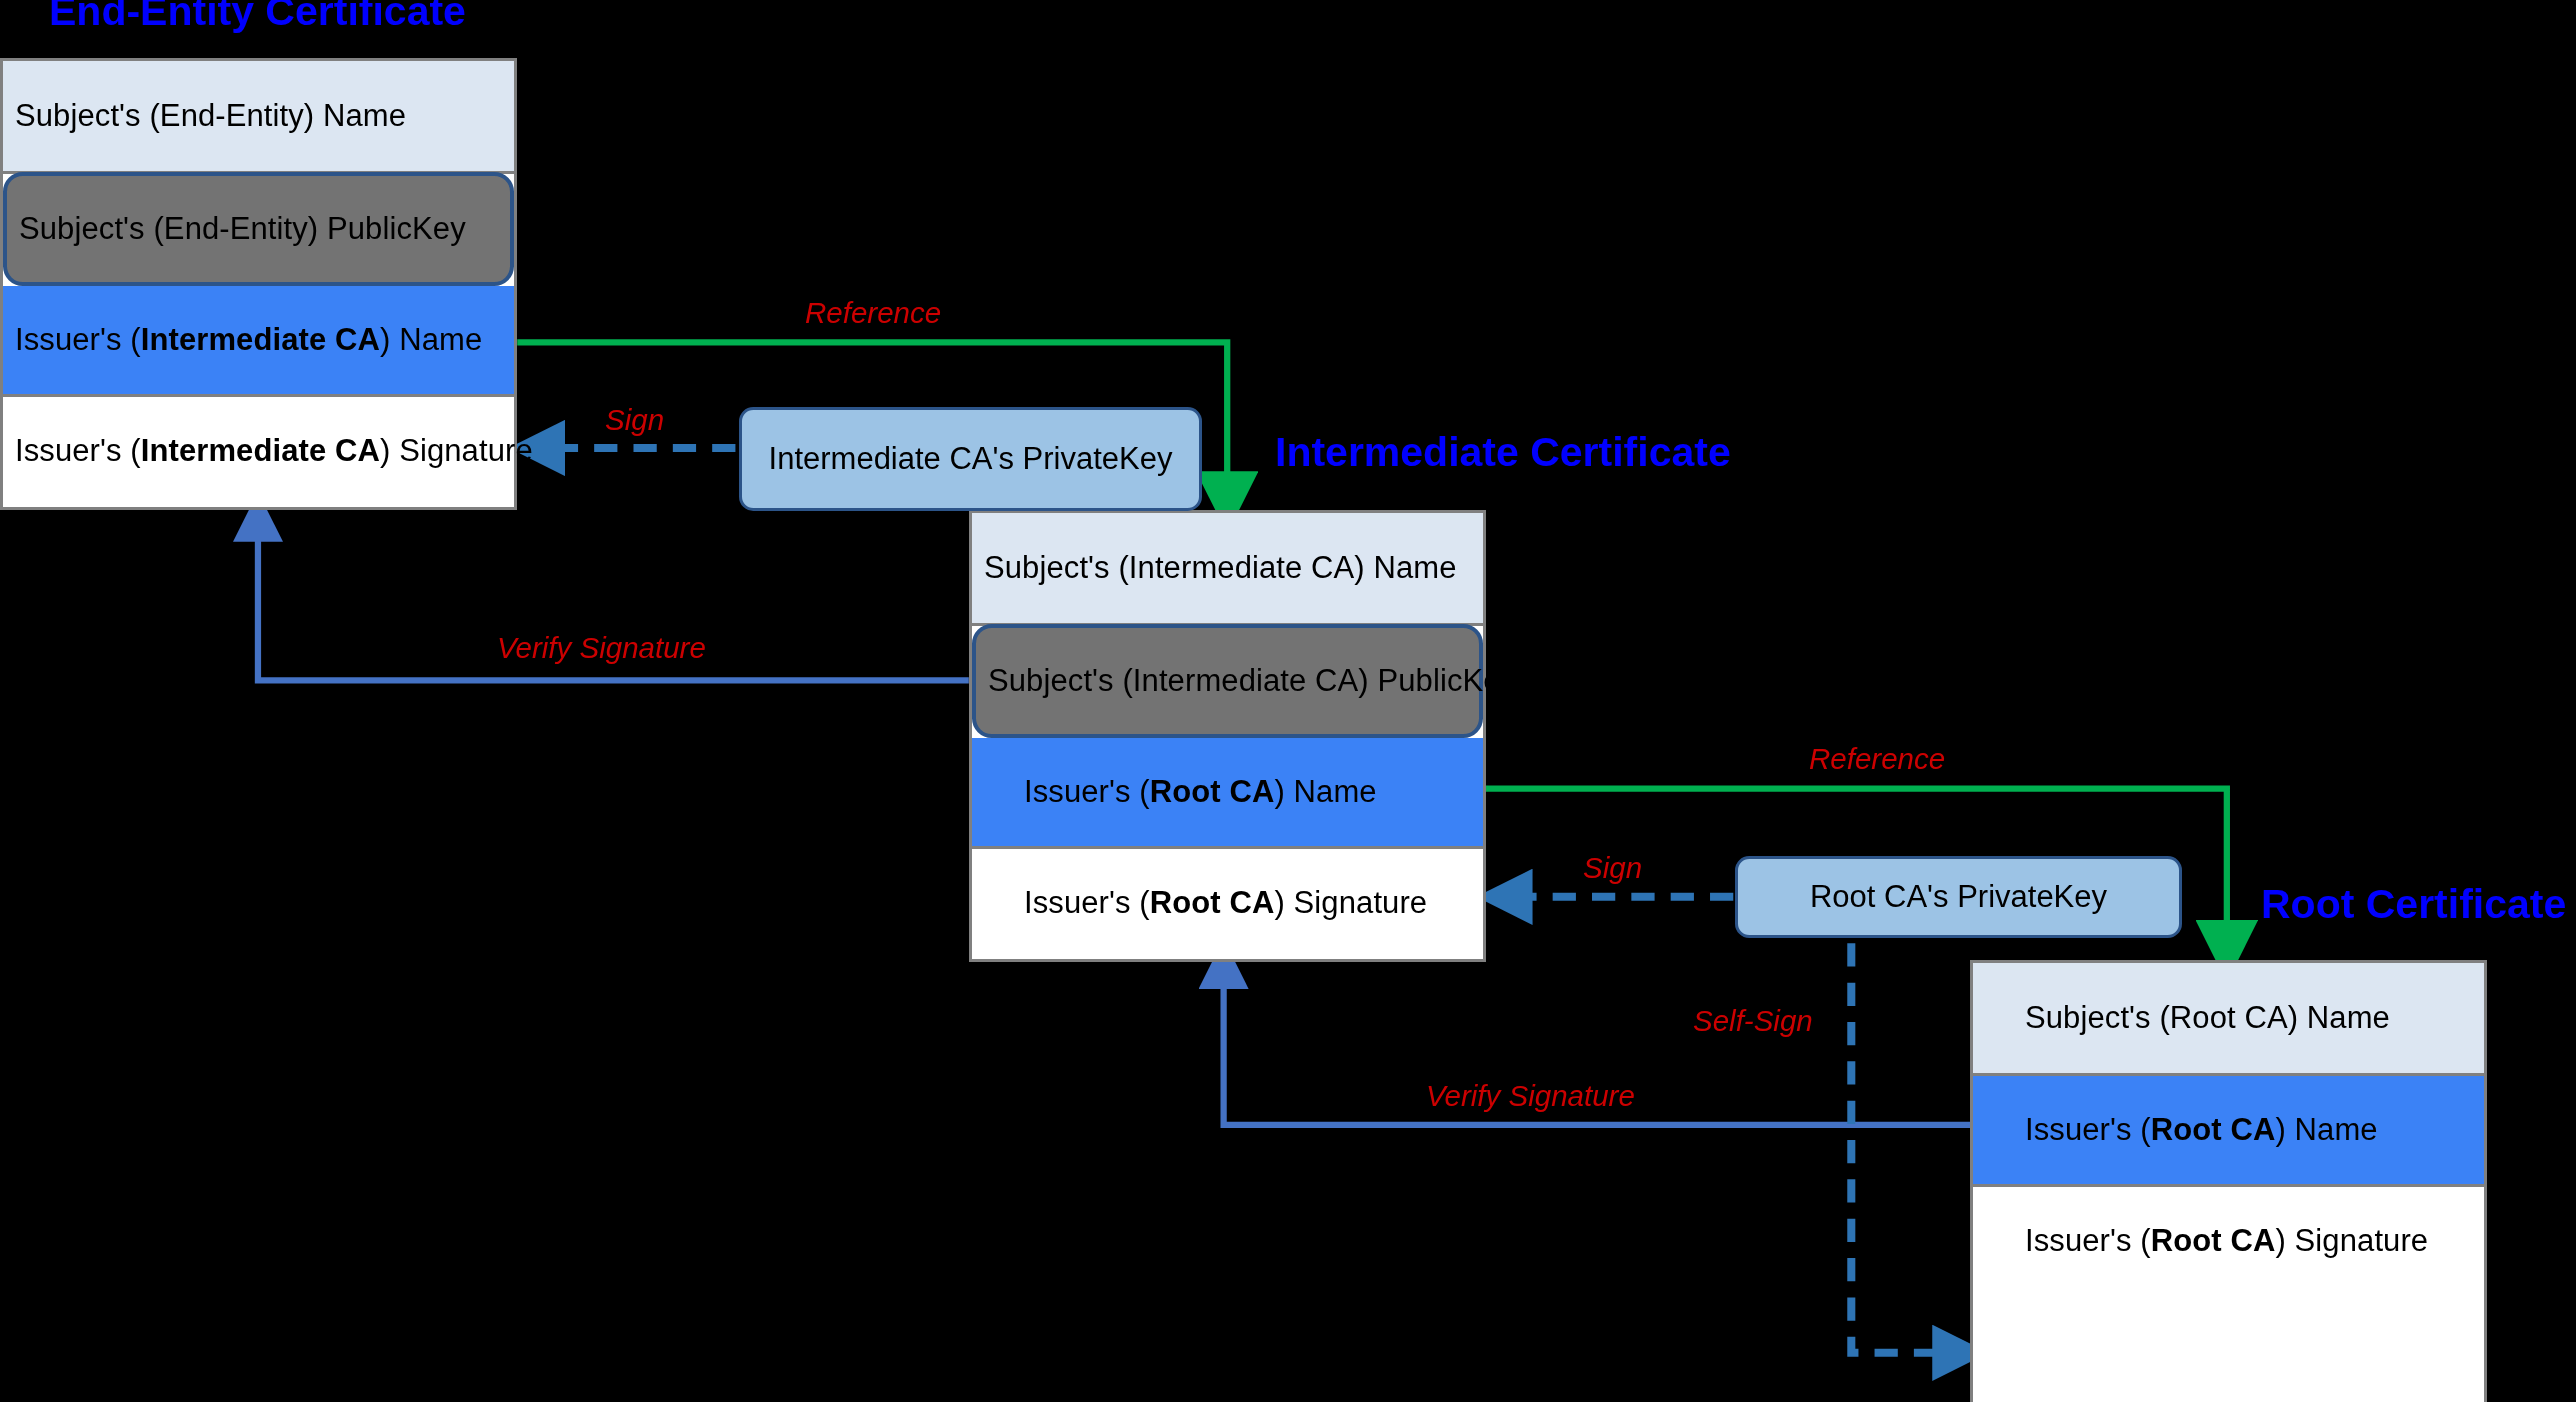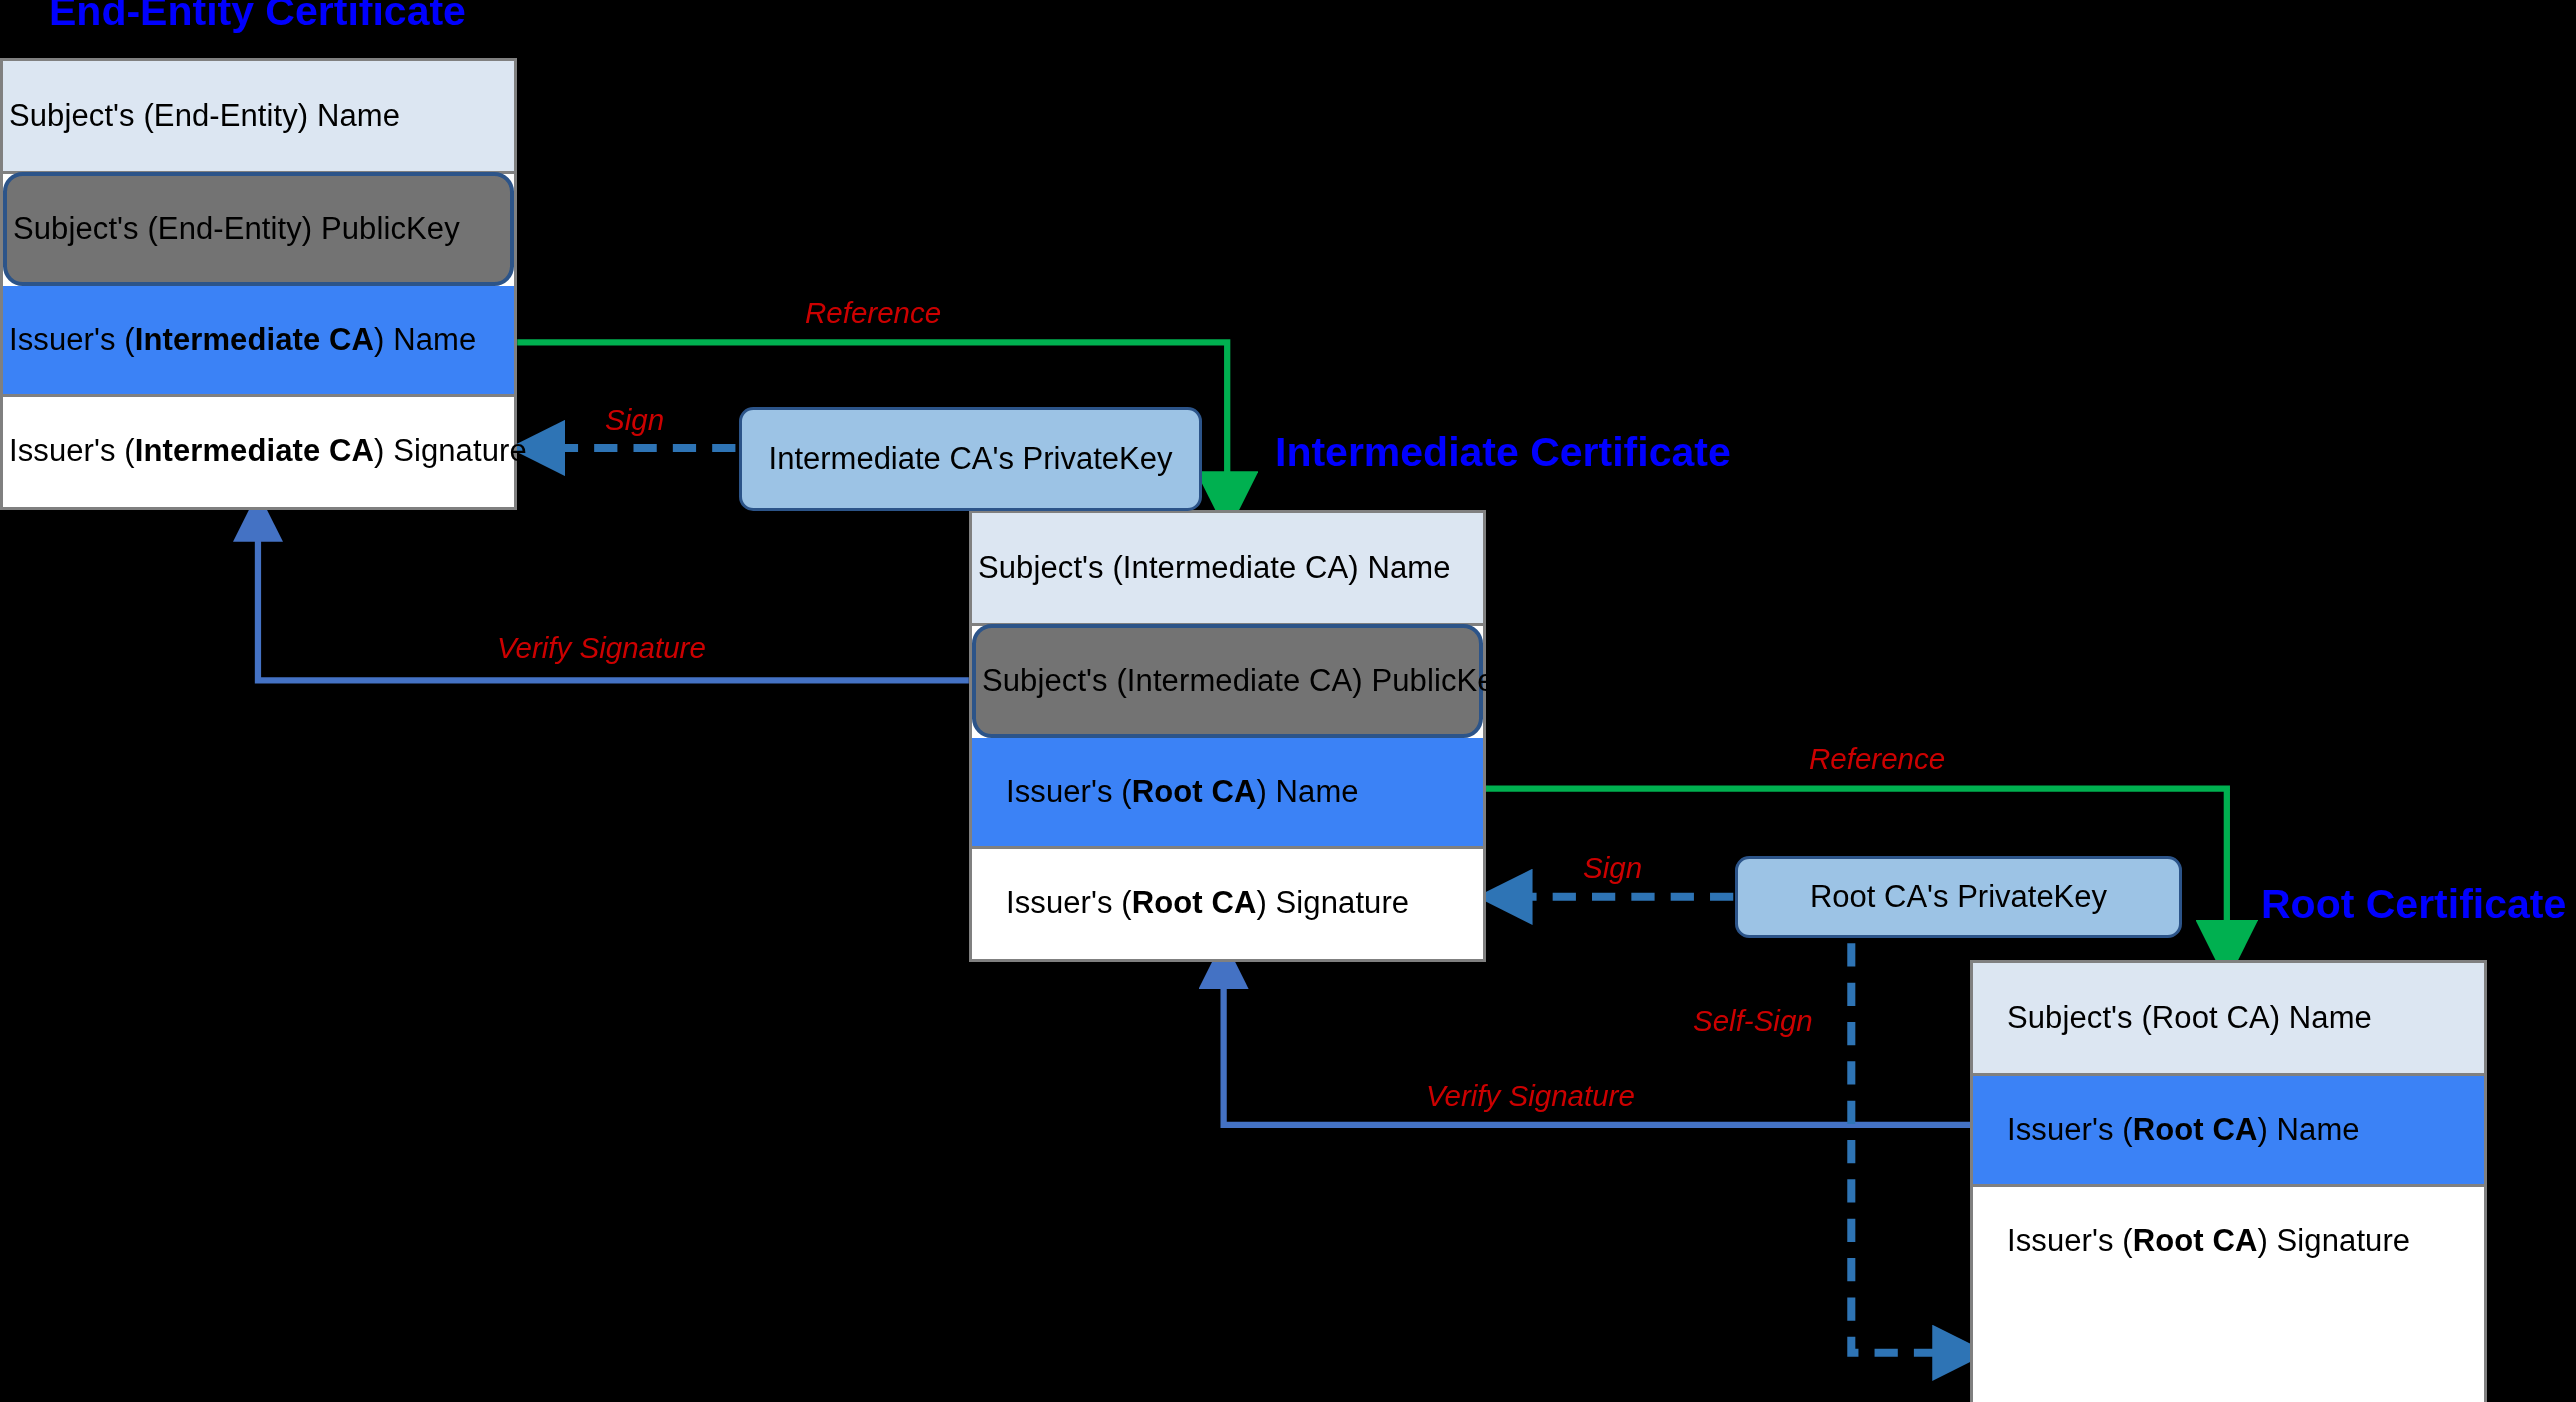--- a/index.html
+++ b/index.html
@@ -37,22 +37,22 @@
   .cert-row:last-child { border-bottom: none; }
   .row-subject-name { background: #dce6f2; }
   .row-issuer-name  { background: #3b82f6; }
   .row-issuer-sig   { background: #ffffff; }
   .row-pubkey {
     background: #737373;
     border: 4.5px solid #2c5489;
     border-radius: 19.7px;
     z-index: 4;
   }
-  .cell-text { padding-left: 6px; }
-  .cell-text.indented { padding-left: 34px; }
+  .cell-text { padding-left: 12px; }
+  .cell-text.indented { padding-left: 52px; }
   .cell-text b { font-weight: bold; }
 
   
   .privkey {
     position: absolute;
     box-sizing: border-box;
     background: #9cc3e5;
     border: 3.6px solid #2c5489;
     border-radius: 14.3px;
     display: flex;

